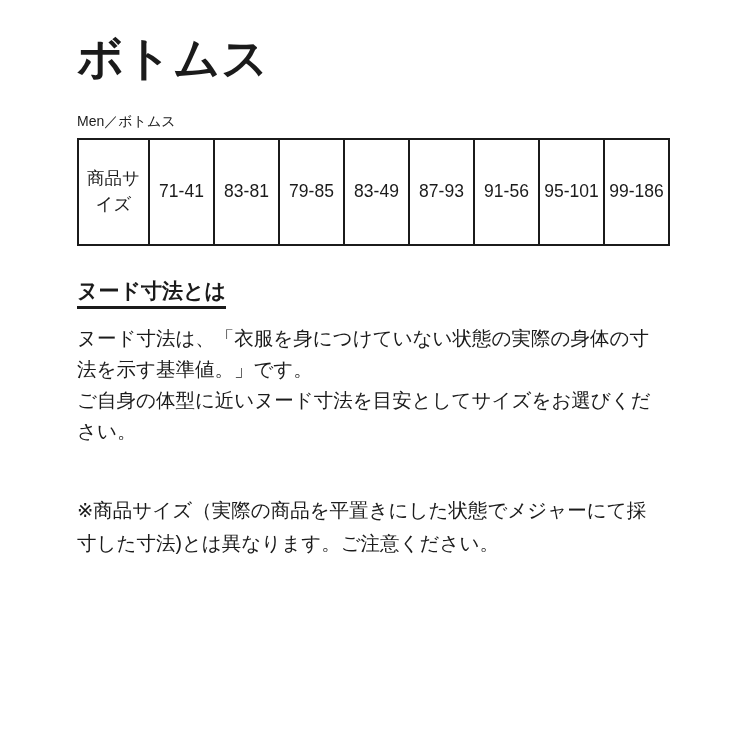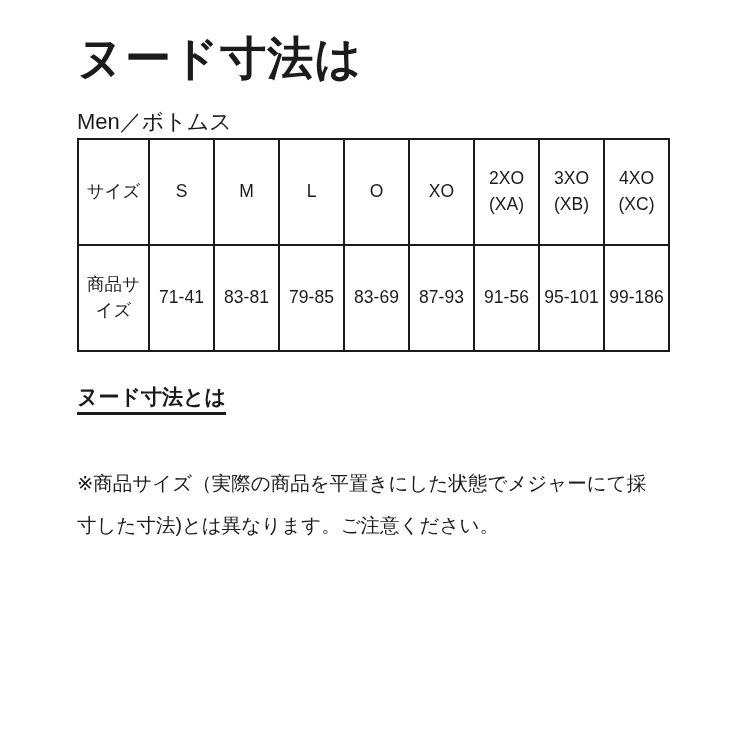--- a/index.html
+++ b/index.html
@@ -21,21 +21,21 @@
   }
   .page-title {
     font-size: 46px;
     font-weight: 700;
     line-height: 1.25;
     margin: 0;
     letter-spacing: 1px;
   }
   .meta-block {
     margin-top: 20px;
-    font-size: 22px;
+    font-size: 14px;
     line-height: 27px;
   }
   table.size-table {
     border-collapse: collapse;
     table-layout: fixed;
     margin-top: 3px;
     width: 592px;
   }
   table.size-table th,
   table.size-table td {
@@ -65,72 +65,65 @@
   .about-body {
     margin: 14px 0 0 0;
     width: 585px;
     font-size: 19.5px;
     line-height: 31px;
   }
   .caution-note {
     margin: 47px 0 0 0;
     width: 585px;
     font-size: 19.5px;
-    line-height: 42px;
+    line-height: 33px;
   }
 </style>
 </head>
 <body>
 
 <div class="page">
 
-  <h1 class="page-title">ヌード寸法は</h1>
+  <h1 class="page-title">ボトムス</h1>
 
   <div class="meta-block">
     <div>Men／ボトムス</div>
   </div>
 
   <table class="size-table">
     <colgroup>
       <col class="label-col">
       <col class="size-col">
         <col class="size-col">
         <col class="size-col">
         <col class="size-col">
       <col class="size-col">
         <col class="size-col">
         <col class="size-col">
         <col class="size-col">
     </colgroup>
     <tbody>
       <tr>
-        <th>サイズ</th>
-        <th>S</th>
-        <th>M</th>
-        <th>L</th>
-        <th>O</th>
-        <th>XO</th>
-        <th>2XO (XA)</th>
-        <th>3XO (XB)</th>
-        <th>4XO (XC)</th>
-      </tr>
-      <tr>
         <td>商品サイズ</td>
         <td>71-41</td>
         <td>83-81</td>
         <td>79-85</td>
-        <td>83-69</td>
+        <td>83-49</td>
         <td>87-93</td>
         <td>91-56</td>
         <td>95-101</td>
         <td>99-186</td>
       </tr>
     </tbody>
   </table>
 
   <h2 class="about-heading">
     <span class="underlined">ヌード寸法とは</span>
   </h2>
 
+  <p class="about-body">
+    <span>ヌード寸法は、「衣服を身につけていない状態の実際の身体の寸法を示す基準値。」です。</span><br>
+    <span>ご自身の体型に近いヌード寸法を目安としてサイズをお選びください。</span>
+  </p>
 
   <p class="caution-note">※商品サイズ（実際の商品を平置きにした状態でメジャーにて採寸した寸法)とは異なります。ご注意ください。</p>
 
 </div>
 
 </body></html>

